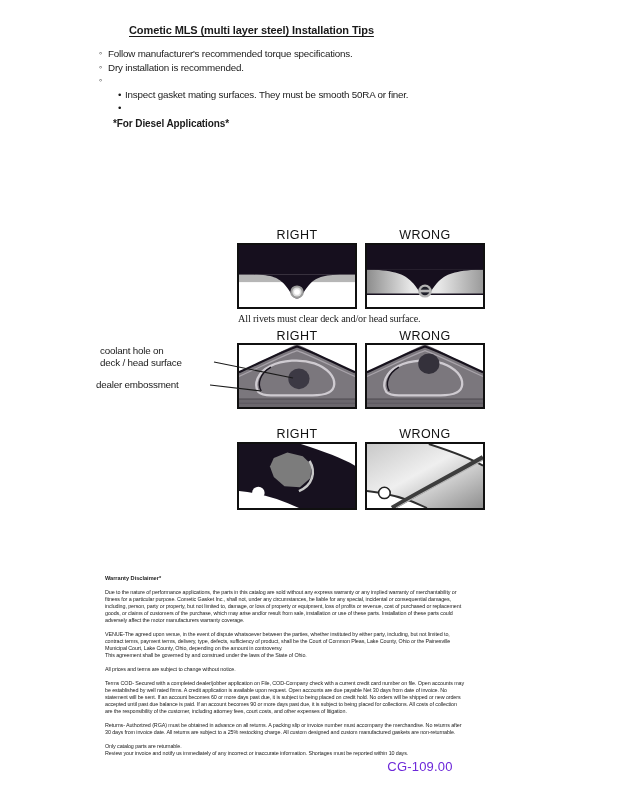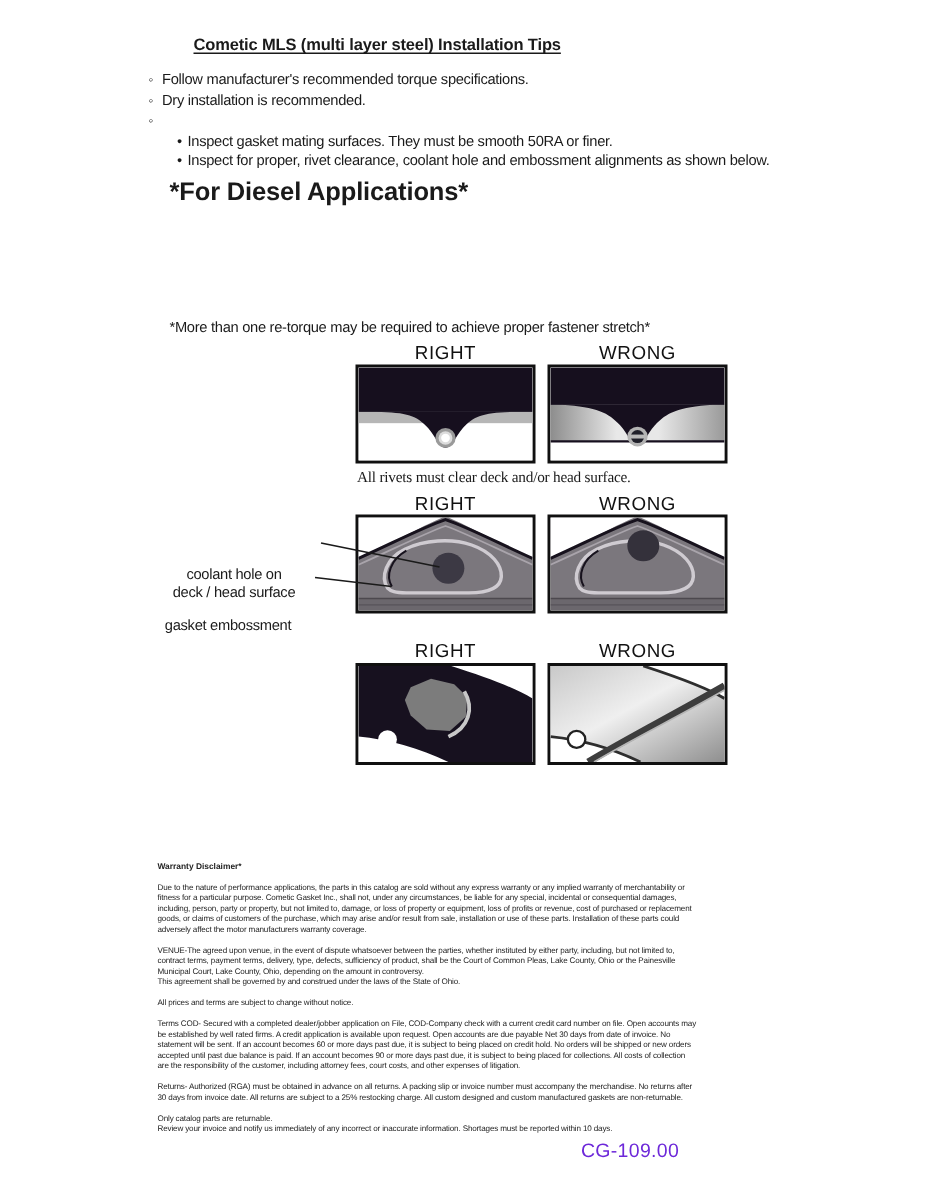--- a/index.html
+++ b/index.html
@@ -11,39 +11,39 @@
   .title {
     position:absolute; left:113px; top:24px; font-size:11px; font-weight:700;
     letter-spacing:-0.1px; text-decoration:underline; text-underline-offset:2px;margin-left:16px;
   }
   .tips { position:absolute; left:99px; top:47px; width:460px; font-size:9.8px; letter-spacing:-0.2px; line-height:13.6px; }
   .tip { display:flex; align-items:flex-start; }
   .tip .mk { width:9px; flex:none; }
   .tip .mk.circ { font-size:9px; }
   .tip.sub { padding-left:19px; }
   .tip.sub .mk { width:7px; }
-  .diesel-h { position:absolute; left:113px; top:118px; font-size:17px; font-weight:700; letter-spacing:-0.1px; }
+  .diesel-h { position:absolute; left:113px; top:118px; font-size:10px; font-weight:700; letter-spacing:-0.1px; }
   .dpara { position:absolute; left:113px; width:480px; font-size:9.8px; letter-spacing:-0.2px; line-height:13.8px; white-space:pre-line; }
   #dp0 { top:136px; }
   #dp1 { top:169px; }
   #dp2 { top:212px; }
 
   .dg-label { position:absolute; width:120px; text-align:center; font-size:12.5px; letter-spacing:0.4px; color:#111; }
   .dg-box { position:absolute; width:120px; height:66px; border:2px solid #101010; background:#fff; }
   .dg-box.tall { height:68px; }
   .dg-box svg { display:block; width:100%; height:100%; }
   .r1 { top:228px; } .b1 { top:243px; }
   .r2 { top:329px; } .b2 { top:343px; }
   .r3 { top:427px; } .b3 { top:442px; }
   .cL { left:237px; } .cR { left:365px; }
   .dg-caption { position:absolute; left:238px; width:280px; font-size:10.2px; letter-spacing:-0.15px; line-height:12.5px; white-space:pre-line;font-family:Liberation Serif, serif; }
   #cap0 { top:313px; }
   #cap1 { top:412px; }
   #cap2 { top:514px; }
-  .callout { position:absolute; text-align:center; font-size:9.8px; line-height:11.5px; letter-spacing:-0.2px; white-space:pre-line;margin-top:33px; }
+  .callout { position:absolute; text-align:left; font-size:9.8px; line-height:11.5px; letter-spacing:-0.2px; white-space:pre-line; }
   #callout-coolant { left:100px; width:112px; top:345px; }
   #callout-emboss  { left:96px;  width:112px; top:379px; }
   .leader-overlay { position:absolute; left:0; top:0; pointer-events:none; z-index:6; }
 
   .warranty { position:absolute; left:105px; top:575px; width:440px; font-size:5.4px; letter-spacing:-0.1px; line-height:7px; color:#232323; }
   .warranty h3 { font-size:5.6px; font-weight:700; margin-bottom:7px; letter-spacing:0; }
   .warranty p { margin-bottom:7px; white-space:pre-line; }
 
   .pagenum { position:absolute; left:350px; top:759px; width:140px; text-align:center; font-size:13px; letter-spacing:0.2px; color:#6d28d9; }
 </style>
@@ -65,26 +65,24 @@
     </div>
     <div class="tip">
       <span class="mk circ">◦</span>
     </div>
     <div class="tip sub">
       <span class="mk">•</span>
       <span>Inspect gasket mating surfaces.  They must be smooth 50RA or finer.</span>
     </div>
     <div class="tip sub">
       <span class="mk">•</span>
-      <span>Inspect for proper, rivet clearance, coolant hole and embossment alignments as shown below.</span>
     </div>
   </div>
 
   <h2 class="diesel-h">*For Diesel Applications*</h2>
-  <p class="dpara" id="dp2">*More than one re-torque may be required to achieve proper fastener stretch*</p>
 
   <div class="dg-label r1 cL">RIGHT</div>
   <div class="dg-label r1 cR">WRONG</div>
   <div class="dg-box b1 cL">
     <svg viewBox="0 0 120 66" preserveAspectRatio="none">
       <rect width="120" height="66" fill="#ffffff"></rect>
       <rect y="31" width="120" height="8.5" fill="#b6b6b6"></rect>
       <rect width="120" height="31.5" fill="#160f1e"></rect>
       <path d="M12,31.4 C34,32 40,34 48,43 C54,50 55,57 60,57 C65,57 66,50 72,43 C80,34 86,32 108,31.4 Z" fill="#160f1e"></path>
       <circle cx="60" cy="50" r="7" fill="#9a9a9a"></circle>
@@ -111,21 +109,21 @@
       <circle cx="60" cy="49" r="4.6" fill="#20202a"></circle>
       <rect x="54.5" y="47.6" width="11" height="2.8" fill="#b9b9b9"></rect>
     </svg>
   </div>
   <div class="dg-caption" id="cap0">All rivets must clear deck and/or head surface.</div>
 
   <div class="dg-label r2 cL">RIGHT</div>
   <div class="dg-label r2 cR">WRONG</div>
   <div class="callout" id="callout-coolant">coolant hole on
 deck / head surface</div>
-  <div class="callout" id="callout-emboss">gasket embossment</div>
+  <div class="callout" id="callout-emboss">dealer embossment</div>
   <div class="dg-box b2 cL">
     <svg viewBox="0 0 120 66" preserveAspectRatio="none">
       <rect width="120" height="66" fill="#7b777d"></rect>
       <path d="M0,0 H58 C44,6 18,21 0,29 Z" fill="#ffffff"></path>
       <path d="M120,0 H62 C76,6 102,21 120,29 Z" fill="#ffffff"></path>
       <path d="M0,29 C22,19 44,7 60,1.5 C76,7 98,19 120,29" fill="none" stroke="#17121d" stroke-width="2.2"></path>
       <path d="M0,33.5 C22,23.5 46,11 60,6 C74,11 98,23.5 120,33.5" fill="none" stroke="#a9a4ab" stroke-width="1.2"></path>
       <rect y="57.5" width="120" height="8.5" fill="#6b676d"></rect>
       <line x1="0" y1="57.5" x2="120" y2="57.5" stroke="#4c484e" stroke-width="1"></line>
       <line x1="0" y1="62" x2="120" y2="62" stroke="#57535a" stroke-width="0.8"></line>

